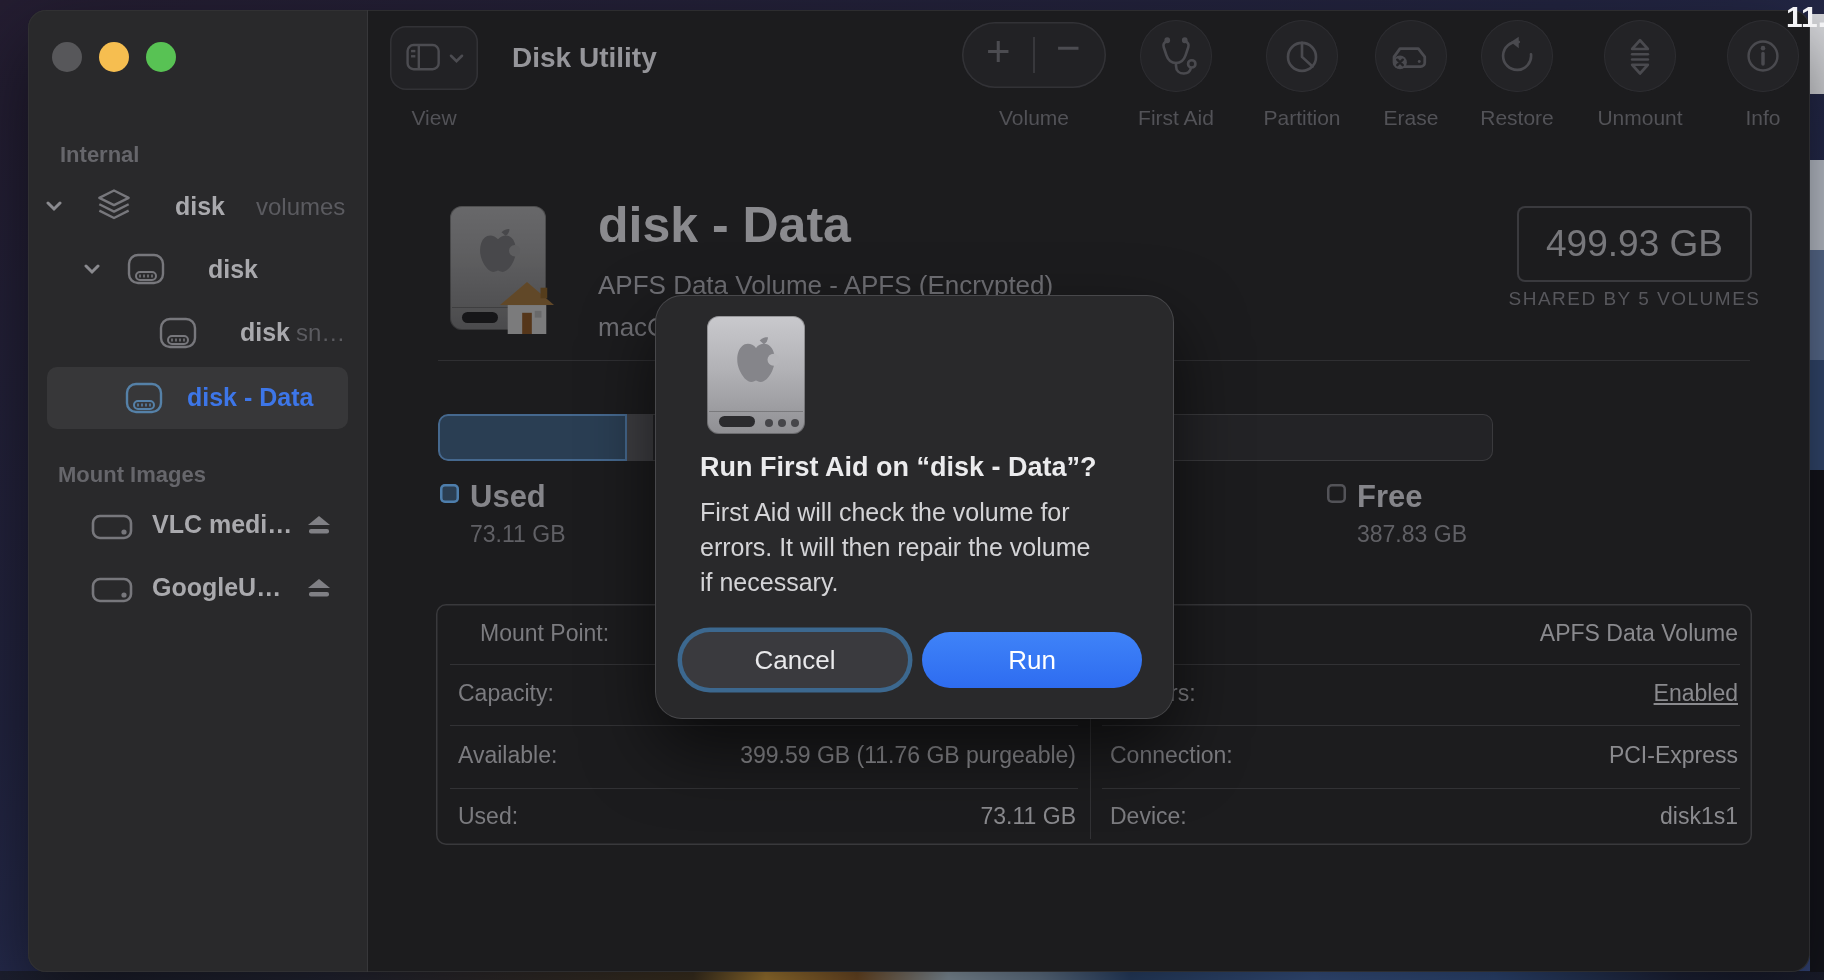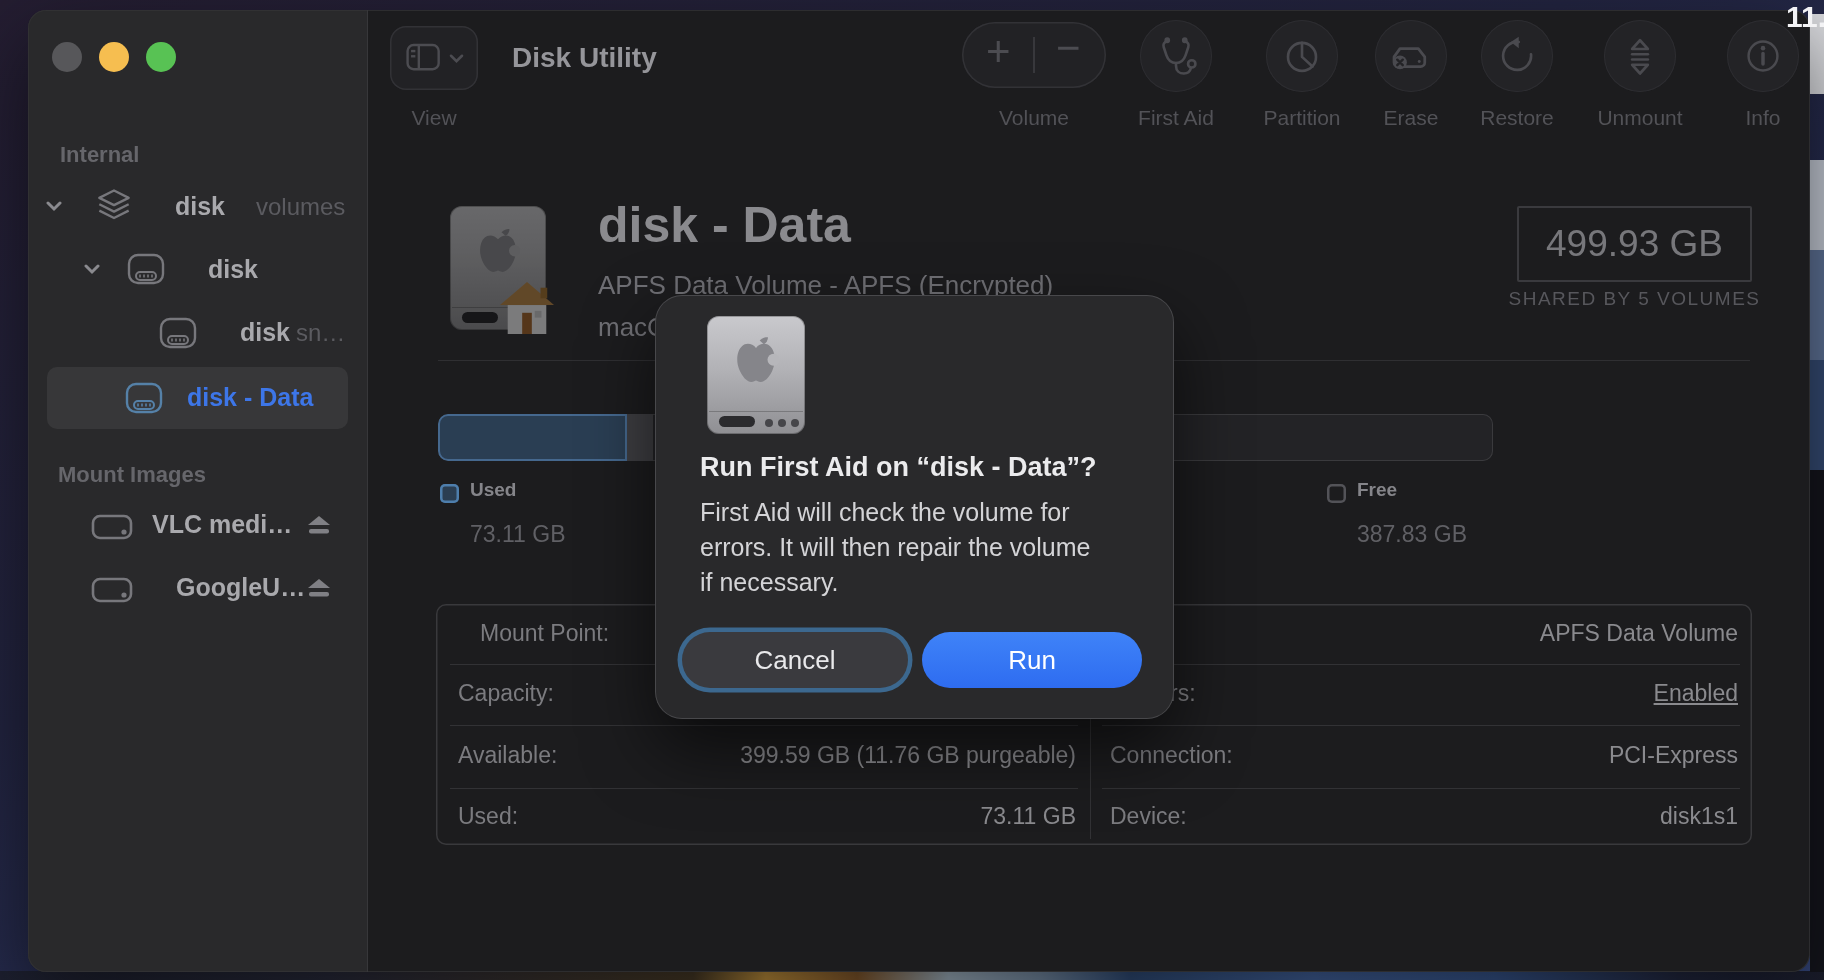--- a/index.html
+++ b/index.html
@@ -37,34 +37,34 @@
   .sb-header{position:absolute;font-size:22px;font-weight:bold;color:#66666b;z-index:2;}
   .sb-label{position:absolute;font-size:25px;font-weight:bold;color:#a9a9ad;z-index:2;}
   .sb-suffix{position:absolute;font-size:24px;color:#5b5b60;z-index:2;}
   .sel-row{position:absolute;left:47px;top:367px;width:301px;height:62px;border-radius:10px;
     background:rgba(255,255,255,.065);z-index:2;}
   .sel-label{color:#3d76e8;}
   
   .vol-title{position:absolute;left:598px;top:196px;font-size:50px;font-weight:bold;color:#8a8a8e;z-index:2;}
   .vol-sub{position:absolute;left:598px;top:270px;font-size:26px;color:#6f6f74;z-index:2;}
   .vol-sub2{position:absolute;left:598px;top:312px;font-size:26px;color:#6f6f74;z-index:2;}
-  .size-badge{position:absolute;left:1517px;top:206px;width:235px;height:76px;border-radius:2px;
+  .size-badge{position:absolute;left:1517px;top:206px;width:235px;height:76px;border-radius:8px;
     box-shadow:inset 0 0 0 2px #3a3a3e;z-index:2;display:flex;align-items:center;justify-content:center;
     font-size:37px;color:#77777b;}
   .shared{position:absolute;left:1497px;top:288px;width:275px;text-align:center;font-size:19px;
     letter-spacing:1.5px;color:#57575c;z-index:2;}
   .sep{position:absolute;left:438px;top:360px;width:1312px;height:1px;background:#2f2f32;z-index:2;}
   
   .bar{position:absolute;left:438px;top:414px;width:1055px;height:47px;border-radius:10px;
     background:#232326;box-shadow:inset 0 0 0 1px #3a3a3d;z-index:2;overflow:hidden;}
   .seg-used{position:absolute;left:0;top:0;width:189px;height:100%;background:#2a3e53;
     border-radius:10px 0 0 10px;box-shadow:inset 0 0 0 2px #45688e;}
   .seg-other{position:absolute;left:189px;top:0;width:26px;height:100%;background:#3e3e42;}
   .swatch{position:absolute;top:484px;width:19px;height:19px;border-radius:5px;z-index:2;}
-  .leg-label{position:absolute;top:479px;font-size:19px;font-weight:bold;color:#85858a;z-index:2;}
+  .leg-label{position:absolute;top:479px;font-size:31px;font-weight:bold;color:#85858a;z-index:2;}
   .leg-value{position:absolute;top:521px;font-size:23px;color:#606065;z-index:2;}
   
   .table{position:absolute;left:436px;top:604px;width:1316px;height:241px;border-radius:10px;
     box-shadow:inset 0 0 0 1.5px #39393c;z-index:2;}
   .col-div{position:absolute;left:1090px;top:610px;width:1px;height:229px;background:#323235;z-index:2;}
   .row-sep{position:absolute;height:1px;background:#323235;z-index:2;}
   .t-label{position:absolute;font-size:23px;color:#7b7b7f;z-index:2;}
   .t-value{position:absolute;font-size:23px;color:#8a8a8e;text-align:right;z-index:2;}
   
   .drive-case{position:relative;width:98px;height:118px;border-radius:12px;
@@ -267,21 +267,21 @@
         <rect x="3" y="15" width="20" height="4.5" rx="2" fill="#808085"></rect>
       </svg>
   </div>
 
   <div class="abs" style="left:90px;top:571px;">
     <svg width="44" height="36" viewBox="0 0 44 36" fill="none" stroke="#77777c" stroke-width="2.6">
       <rect x="3" y="8" width="38" height="22" rx="7"></rect>
         <circle cx="34" cy="24" r="2.6" fill="#77777c" stroke="none"></circle>
     </svg>
   </div>
-  <div class="sb-label" style="left:152px;top:573px;margin-left:24px;">GoogleU…</div>
+  <div class="sb-label" style="left:152px;top:573px;">GoogleU…</div>
   <div class="abs" style="left:306px;top:577px;">
     <svg width="26" height="22" viewBox="0 0 26 22">
         <polygon points="13,2 24,11 2,11" fill="#808085"></polygon>
         <rect x="3" y="15" width="20" height="4.5" rx="2" fill="#808085"></rect>
       </svg>
   </div>
 
   <div class="hdr-icon">
     <div class="drive-case" style="width:96px;height:124px;">
       <svg width="44" height="54" viewBox="0 0 100 120" style="position:absolute;left:26px;top:16px;">

